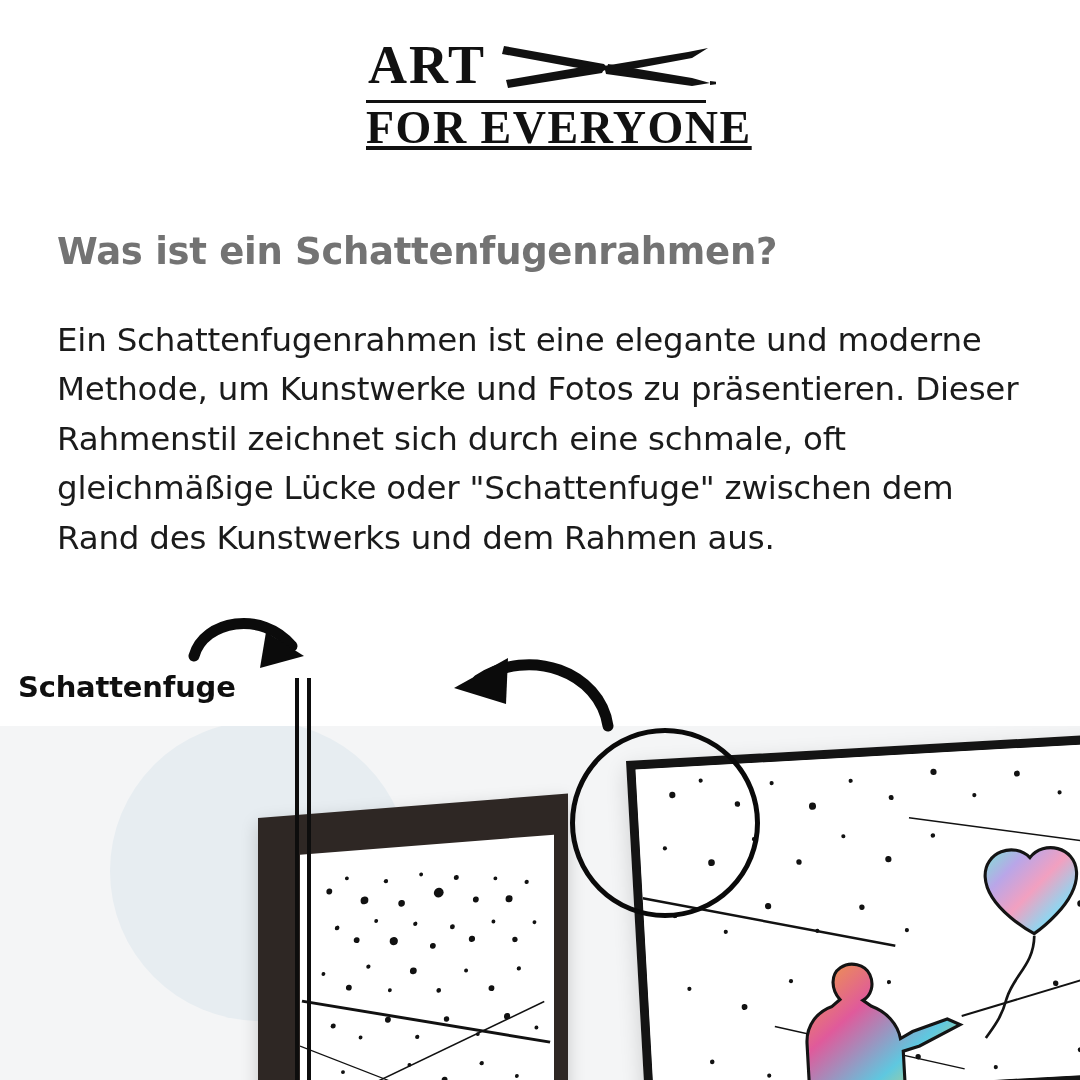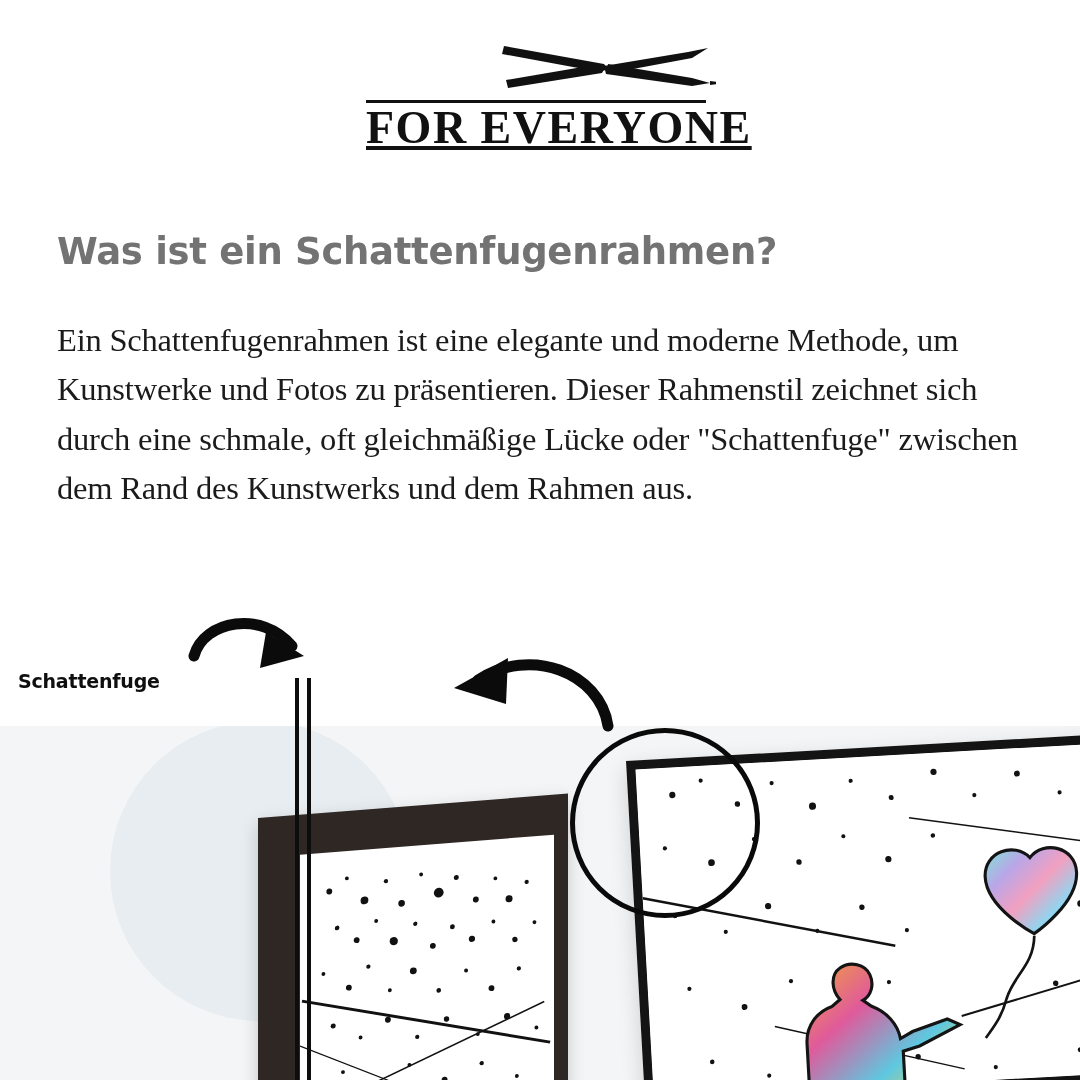--- a/index.html
+++ b/index.html
@@ -83,21 +83,20 @@
   }
   .paragraph {
     position: absolute;
     left: 57px;
     top: 283px;
     width: 965px;
     font-size: 32.5px;
     line-height: 49.5px;
     color: #1b1b1b;
     letter-spacing: -0.2px;
-    font-family: Liberation Serif, serif;
   }
 
   
   .photo-area {
     position: absolute;
     left: 0;
     top: 726px;
     width: 1080px;
     height: 354px;
     background: #f4f5f6;
@@ -174,21 +173,21 @@
     background: #0d0d0d;
   }
   .gap-lines .l1 { left: 0px; }
   .gap-lines .l2 { left: 12px; }
 
   
   .schattenfuge-label {
     position: absolute;
     left: 18px;
     top: 670px;
-    font-size: 19px;
+    font-size: 29px;
     font-weight: 700;
     color: #0f0f0f;
     letter-spacing: -0.2px;
   }
 
   
   .arrow-left {
     position: absolute;
     left: 188px;
     top: 612px;
@@ -214,20 +213,21 @@
     border-radius: 50%;
   }
 
   svg { display: block; }
 </style>
 </head>
 <body>
 
 <div class="logo-block">
   <div class="logo-inner">
+    <div class="logo-word-art">ART</div>
     <div class="logo-brushes">
       <svg viewBox="0 0 220 74" width="220" height="74" aria-hidden="true">
         <g fill="#111111">
 
           <polygon points="8,12 108,30 112,35 104,38 6,20"></polygon>
           <polygon points="112,30 196,44 214,49 196,52 110,40"></polygon>
           <polygon points="214,47 230,49 214,51"></polygon>
 
           <polygon points="10,46 104,30 110,32 106,39 12,54"></polygon>
           <polygon points="108,32 192,18 212,14 196,24 110,40"></polygon>

